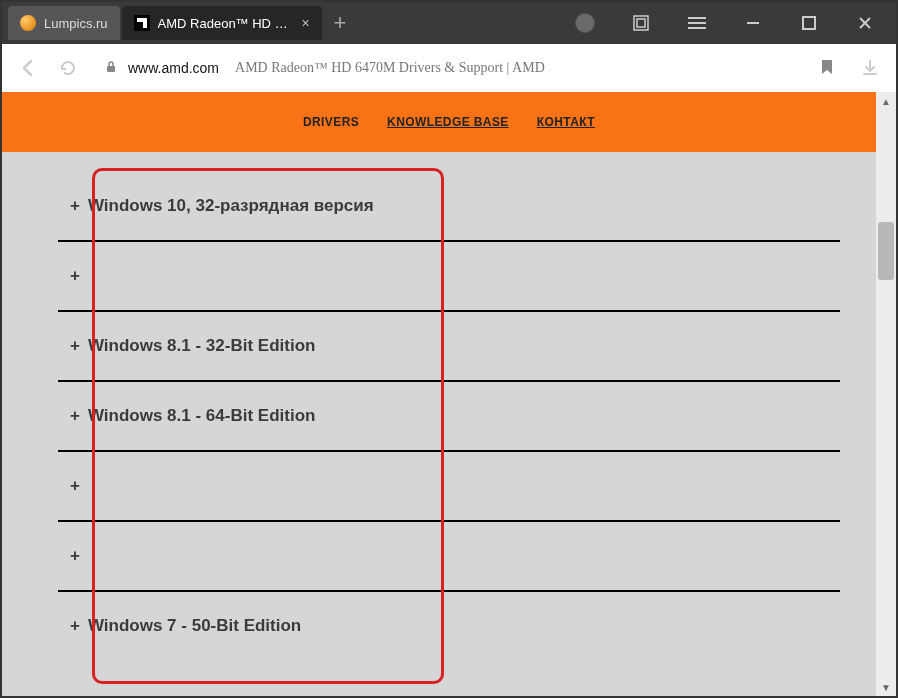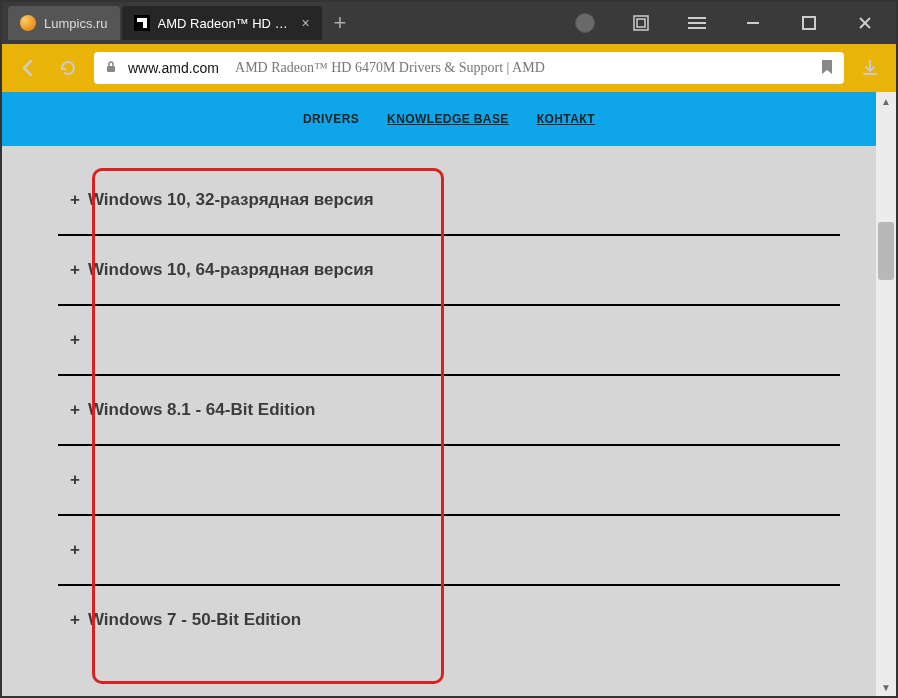--- a/index.html
+++ b/index.html
@@ -11,38 +11,38 @@
 .tab { display: flex; align-items: center; height: 34px; padding: 12px 12px; background: #555; color: #ddd; font-size: 13px; border-radius: 4px 4px 0 0; margin-right: 2px; max-width: 200px; white-space: nowrap; overflow: hidden; }
 .tab.active { background: #262626; color: #fff; }
 .tab .favicon { width: 16px; height: 16px; margin-right: 8px; flex-shrink: 0; }
 .tab .tab-close { margin-left: 10px; color: #bbb; font-size: 14px; }
 .tab-title { overflow: hidden; text-overflow: ellipsis; }
 .new-tab { color: #aaa; font-size: 22px; padding: 0 10px; cursor: pointer; }
 .chrome-right { margin-left: auto; display: flex; align-items: center; gap: 26px; padding-right: 10px; }
 .chrome-btn { width: 30px; height: 30px; display: flex; align-items: center; justify-content: center; color: #ccc; font-size: 16px; }
 
 
-.url-row { display: flex; align-items: center; height: 48px; background: #eab308; padding: 0 12px; gap: 12px; }
+.url-row { display: flex; align-items: center; height: 48px; background: #ffffff; padding: 0 12px; gap: 12px; }
 .nav-btn { color: #ccc; width: 28px; height: 28px; display: flex; align-items: center; justify-content: center; font-size: 18px; }
 .url-bar { flex: 1; display: flex; align-items: center; height: 32px; background: #fff; border-radius: 4px; padding: 0 10px; gap: 10px; color: #444; font-size: 14px; overflow: hidden; }
 .url-domain { color: #111; }
 .url-rest { color: #777; white-space: nowrap; overflow: hidden; text-overflow: ellipsis; flex: 1; margin-left: 6px; font-family: Liberation Serif, serif; }
 .lock-icon { color: #4caf50; }
 .bookmark-icon { color: #888; margin-left: auto; }
 .dl-btn { color: #ccc; width: 28px; height: 28px; display:flex; align-items:center; justify-content:center; }
 
 
 .viewport { position: relative; height: calc(698px - 42px - 48px - 4px); background: #d6d6d6; overflow: hidden; }
 .inner-scrollbar { position: absolute; right: 0; top: 0; width: 20px; height: 100%; background: #ececec; }
 .inner-thumb { position: absolute; right: 2px; top: 130px; width: 16px; height: 58px; background: #b8b8b8; border-radius: 3px; }
 .inner-scrollbar .arrow { position: absolute; left: 0; right: 0; height: 18px; display:flex; align-items:center; justify-content:center; color:#6a6a6a; font-size:10px; }
 .inner-scrollbar .arrow.up { top:0; }
 .inner-scrollbar .arrow.down { bottom:0; }
 
-.page-top { background: #0ea5e9; height: 54px; display: flex; align-items: center; justify-content: center; gap: 28px; }
+.page-top { background: #f97316; height: 60px; display: flex; align-items: center; justify-content: center; gap: 28px; }
 .page-nav a { font-size: 12px; font-weight: bold; color: #222; text-decoration: none; letter-spacing: 0.4px; }
 .page-nav a.kb { text-decoration: underline; }
 .page-nav a.kn { text-decoration: underline; }
 
 .content-area { padding: 20px 56px 0 56px; }
 
 .highlight-box { position: absolute; left: 90px; top: 76px; width: 352px; height: 516px; border: 3px solid #d92121; border-radius: 10px; pointer-events: none; }
 
 .accordion { }
 .acc-item { border-bottom: 2.5px solid #000; padding: 24px 12px; cursor: pointer; }
@@ -157,26 +157,26 @@
     <div class="accordion">
       <div class="acc-item">
         <div class="acc-label">
             <span class="plus">+</span>
             <span>Windows 10, 32-разрядная версия</span>
           </div>
       </div>
       <div class="acc-item">
         <div class="acc-label">
             <span class="plus">+</span>
-            <span>Windows 10, 64-разрядная версия</span>
-          </div>
-      </div>
-      <div class="acc-item">
-        <div class="acc-label">
-            <span class="plus">+</span>
+          </div>
+      </div>
+      <div class="acc-item">
+        <div class="acc-label">
+            <span class="plus">+</span>
+            <span>Windows 8.1 - 32-Bit Edition</span>
           </div>
       </div>
       <div class="acc-item">
         <div class="acc-label">
             <span class="plus">+</span>
             <span>Windows 8.1 - 64-Bit Edition</span>
           </div>
       </div>
       <div class="acc-item">
         <div class="acc-label">

